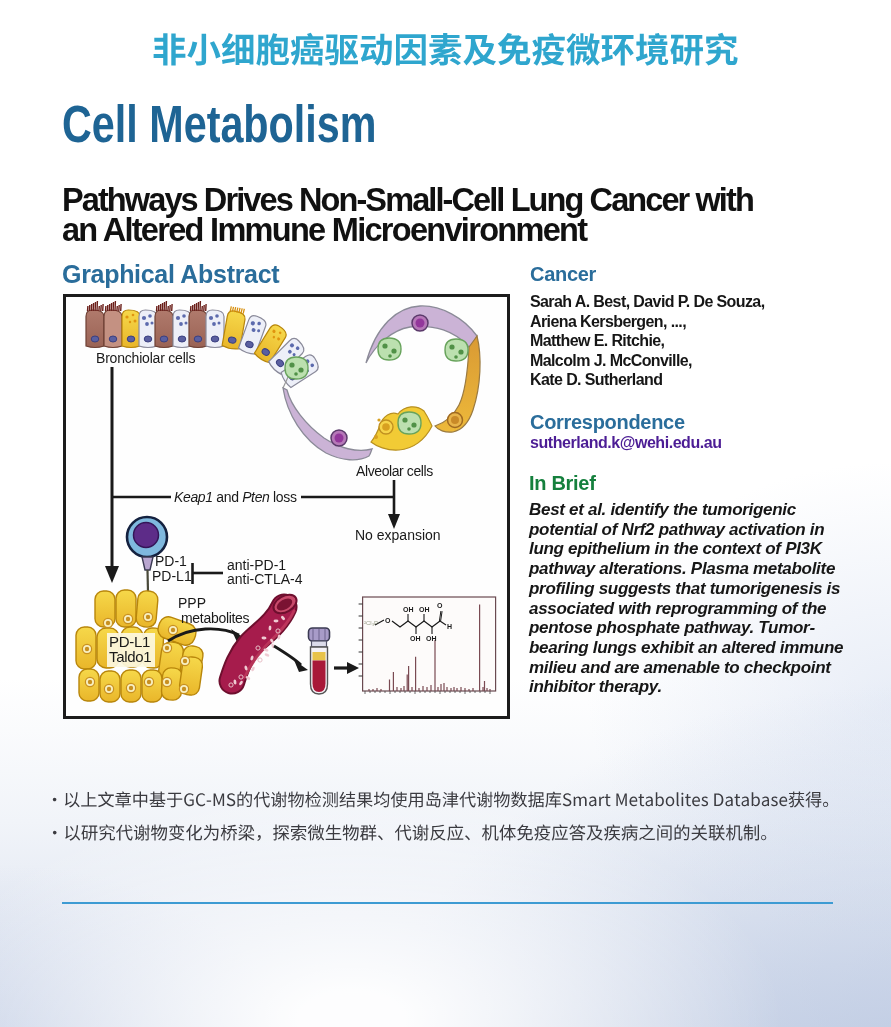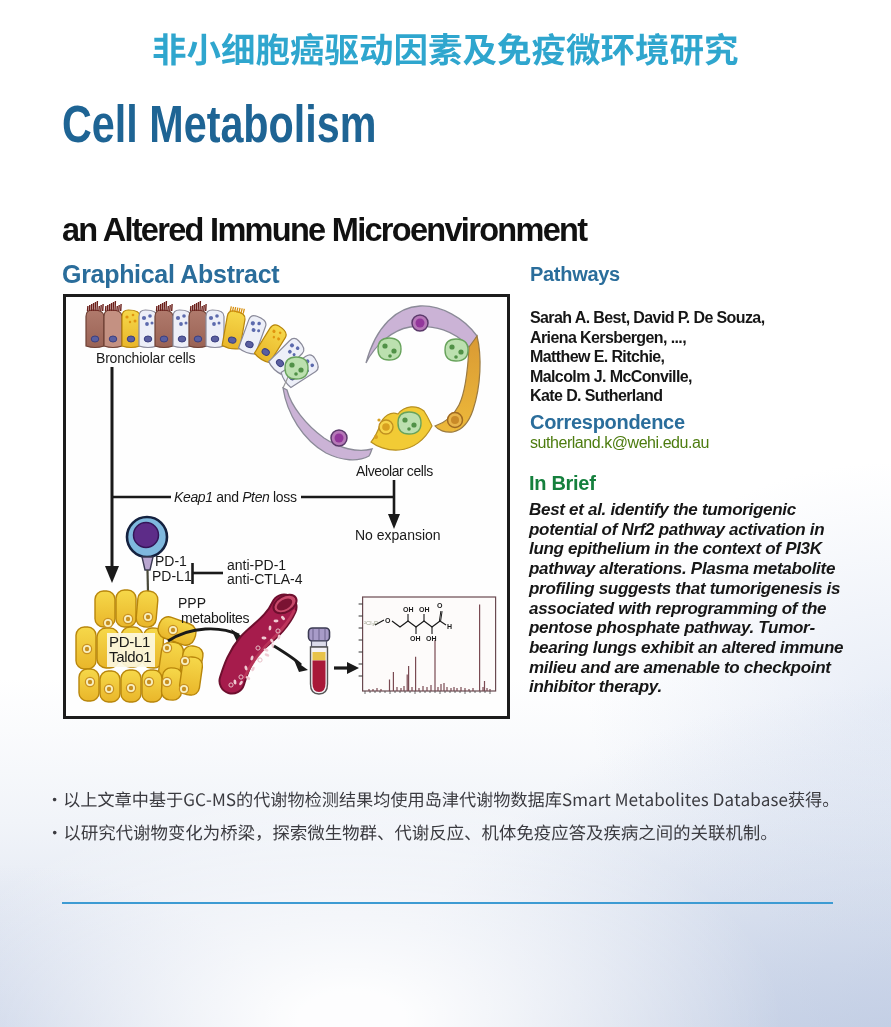--- a/index.html
+++ b/index.html
@@ -8,38 +8,38 @@
  radial-gradient(430px 230px at 352px 1020px, rgba(255,255,255,0.95) 12%, rgba(255,255,255,0) 100%),
  radial-gradient(720px 520px at 905px 1060px, rgba(176,192,222,0.55) 0%, rgba(176,192,222,0) 72%),
  radial-gradient(420px 280px at 0px 1060px, rgba(180,195,225,0.38) 0%, rgba(180,195,225,0) 70%),
  radial-gradient(440px 340px at 895px 700px, rgba(205,216,237,0.45) 0%, rgba(205,216,237,0) 70%),
  linear-gradient(180deg, #ffffff 66%, #f1f4f9 80%, #dee4f0 94%, #d7deec 100%);}
 .abs{position:absolute;}
 #cm{left:62px;top:99px;font-size:51px;font-weight:bold;color:#1E6494;line-height:1;transform:scaleX(0.81);transform-origin:0 0;white-space:nowrap;}
 #ptitle{left:62px;top:154px;font-size:32.5px;font-weight:bold;color:#111;line-height:30.5px;white-space:nowrap;}
 #gah{left:62px;top:260px;font-size:25px;font-weight:bold;color:#2A6D9B;letter-spacing:-0.3px;}
 #auh{left:530px;top:263px;font-size:20px;font-weight:bold;color:#2A6D9B;letter-spacing:-0.3px;}
-#aulist{left:530px;top:292px;font-size:16px;font-weight:bold;color:#161616;line-height:19.5px;letter-spacing:-0.6px;margin-top:16px;}
+#aulist{left:530px;top:292px;font-size:16px;font-weight:bold;color:#161616;line-height:19.5px;letter-spacing:-0.6px;}
 #corrh{left:530px;top:411px;font-size:20px;font-weight:bold;color:#2A6D9B;letter-spacing:-0.3px;text-align:center;}
-#corr{left:530px;top:434px;font-size:16px;font-weight:normal;color:#4d7c0f;letter-spacing:-0.45px;}
+#corr{left:530px;top:434px;font-size:16px;font-weight:bold;color:#4c1d95;letter-spacing:-0.45px;}
 #ibh{left:529px;top:472px;font-size:20px;font-weight:bold;color:#15803d;letter-spacing:-0.3px;}
 #ibody{left:529px;top:500px;font-size:17px;font-weight:bold;color:#161616;line-height:19.7px;letter-spacing:-0.3px;white-space:nowrap;font-style:italic;}
 #bluerule{left:62px;top:902px;width:771px;height:2px;background:#3D9BD3;}
 </style></head>
 <body>
 <div class="bg"></div>
 <svg class="abs" style="left:151px;top:32px" width="590" height="40" viewBox="0 0 590 40">
  <g transform="translate(1,30.5)">
       <path d="M19.3 -29.1V3.1H23.7V-4.7H33.4V-8.7H23.7V-12.8H31.9V-16.7H23.7V-20.7H32.7V-24.7H23.7V-29.1ZM1.6 -8.6V-4.5H11.2V3.0H15.5V-29.2H11.2V-24.7H2.3V-20.7H11.2V-16.7H2.8V-12.8H11.2V-8.6Z M49.6 -28.8V-2.1C49.6 -1.4 49.3 -1.2 48.6 -1.2C47.8 -1.1 45.3 -1.1 43.0 -1.2C43.6 -0.1 44.4 1.9 44.6 3.0C48.0 3.1 50.4 2.9 52.0 2.3C53.5 1.6 54.1 0.4 54.1 -2.1V-28.8ZM57.9 -19.8C60.7 -14.7 63.3 -8.2 64.0 -4.0L68.5 -5.8C67.6 -10.1 64.8 -16.4 62.0 -21.3ZM40.6 -20.9C39.8 -16.4 38.1 -10.4 35.3 -6.8C36.4 -6.3 38.3 -5.4 39.3 -4.7C42.2 -8.5 44.1 -14.9 45.3 -20.1Z M70.0 -2.5 70.6 1.5C74.1 0.8 78.7 0.0 82.9 -0.9L82.7 -4.5C78.1 -3.8 73.3 -2.9 70.0 -2.5ZM83.6 -27.7V-19.3L80.5 -21.4C80.0 -20.5 79.4 -19.6 78.8 -18.8L75.2 -18.5C77.3 -21.2 79.3 -24.6 80.9 -27.8L76.8 -29.5C75.3 -25.5 72.8 -21.3 72.0 -20.2C71.1 -19.1 70.5 -18.4 69.7 -18.2C70.2 -17.1 70.9 -15.1 71.1 -14.3C71.7 -14.6 72.6 -14.8 76.2 -15.2C74.8 -13.5 73.6 -12.1 72.9 -11.6C71.8 -10.4 70.9 -9.7 70.0 -9.5C70.5 -8.5 71.1 -6.6 71.3 -5.9C72.2 -6.3 73.7 -6.7 82.8 -8.2C82.7 -9.1 82.6 -10.7 82.6 -11.7L77.1 -10.9C79.4 -13.3 81.7 -16.0 83.6 -18.7V2.4H87.4V0.5H97.5V2.1H101.4V-27.7ZM90.5 -3.3H87.4V-11.3H90.5ZM94.3 -3.3V-11.3H97.5V-3.3ZM90.5 -15.1H87.4V-23.5H90.5ZM94.3 -15.1V-23.5H97.5V-15.1Z M131.9 -21.1C131.7 -13.1 131.5 -10.1 131.0 -9.4C130.7 -9.0 130.4 -8.9 129.9 -8.9H129.5V-19.0H121.4L122.5 -21.1ZM106.3 -27.7V-15.2C106.3 -10.2 106.2 -3.3 104.3 1.4C105.2 1.8 106.8 2.6 107.5 3.2C108.7 0.1 109.3 -4.0 109.6 -8.0H112.5V-1.2C112.5 -0.8 112.4 -0.7 112.1 -0.7C111.7 -0.7 110.6 -0.7 109.6 -0.7C110.0 0.3 110.5 2.1 110.5 3.1C112.6 3.1 113.9 3.0 114.9 2.3C116.0 1.7 116.2 0.6 116.2 -1.1V-16.9C117.1 -16.3 118.2 -15.5 118.7 -15.0V-2.8C118.7 1.5 120.1 2.6 124.5 2.6C125.5 2.6 130.4 2.6 131.5 2.6C135.5 2.6 136.6 1.1 137.1 -4.0C136.0 -4.2 134.4 -4.9 133.6 -5.5C133.3 -1.7 133.0 -0.9 131.2 -0.9C130.1 -0.9 125.9 -0.9 125.0 -0.9C122.9 -0.9 122.6 -1.2 122.6 -2.8V-8.3H127.3C127.7 -7.3 128.0 -6.1 128.0 -5.2C129.6 -5.2 131.0 -5.2 132.0 -5.4C133.0 -5.6 133.8 -5.9 134.4 -6.9C135.3 -8.2 135.6 -12.3 135.8 -23.2C135.9 -23.7 135.9 -24.8 135.9 -24.8H124.1C124.5 -26.0 124.9 -27.2 125.2 -28.4L121.0 -29.3C120.0 -25.5 118.3 -21.6 116.2 -18.8V-27.7ZM122.6 -15.5H125.6V-11.8H122.6ZM109.8 -24.0H112.5V-19.8H109.8ZM109.8 -16.1H112.5V-11.8H109.8L109.8 -15.2Z M155.2 -19.1H163.9V-17.6H155.2ZM151.8 -21.7V-14.9H167.5V-21.7ZM151.7 -11.2H155.6V-9.4H151.7ZM148.8 -13.8V-6.8H158.7V-13.8ZM163.3 -11.2H167.5V-9.4H163.3ZM160.3 -13.8V-6.8H170.7V-13.8ZM148.8 -5.4V1.9H166.3V3.0H170.2V-5.4H166.3V-1.3H161.5V-6.3H157.5V-1.3H152.6V-5.4ZM155.0 -28.6C155.5 -27.9 155.9 -27.0 156.3 -26.3H144.0V-16.9C143.6 -18.7 142.9 -21.1 142.0 -23.1L139.0 -21.8C139.9 -19.6 140.7 -16.7 140.9 -14.9L144.0 -16.3V-15.2L143.9 -12.4C141.9 -11.4 140.1 -10.5 138.7 -9.9L139.9 -6.2L143.5 -8.3C143.0 -5.2 141.9 -2.1 139.7 0.4C140.5 0.9 142.0 2.4 142.6 3.1C147.0 -1.7 147.8 -9.7 147.8 -15.2V-22.8H171.3V-26.3H160.8C160.3 -27.4 159.5 -28.7 158.8 -29.7Z M173.0 -5.8 173.7 -2.6C176.2 -3.2 179.2 -3.9 182.1 -4.6L181.8 -7.6C178.5 -6.9 175.3 -6.2 173.0 -5.8ZM175.3 -22.3C175.1 -18.4 174.7 -13.2 174.3 -10.1H183.1C182.7 -4.0 182.4 -1.5 181.7 -0.8C181.4 -0.5 181.1 -0.4 180.5 -0.4C179.9 -0.4 178.4 -0.4 176.9 -0.6C177.5 0.3 177.9 1.7 178.0 2.7C179.6 2.8 181.2 2.8 182.2 2.7C183.3 2.6 184.1 2.3 184.8 1.4C185.8 0.2 186.3 -3.2 186.7 -11.8C186.7 -12.3 186.7 -13.3 186.7 -13.3H184.4C184.9 -17.1 185.3 -23.3 185.5 -28.1H182.0V-28.0H174.3V-24.5H181.8C181.6 -20.6 181.3 -16.3 180.9 -13.3H178.2C178.4 -16.0 178.6 -19.4 178.8 -22.1ZM200.7 -22.4C200.1 -20.6 199.4 -18.7 198.7 -16.9C197.5 -18.6 196.2 -20.3 195.1 -21.8L192.2 -19.9C193.7 -17.8 195.3 -15.4 196.9 -13.0C195.4 -10.1 193.7 -7.6 191.9 -5.6V-23.8H205.4V-27.5H188.0V1.8H206.0V-1.9H191.9V-5.5C192.8 -4.8 194.2 -3.5 194.9 -2.8C196.3 -4.6 197.8 -6.8 199.2 -9.2C200.4 -7.1 201.4 -5.1 202.1 -3.5L205.4 -5.7C204.5 -7.8 202.9 -10.5 201.2 -13.2C202.4 -15.9 203.5 -18.7 204.4 -21.5Z M209.8 -26.6V-23.0H223.4V-26.6ZM210.1 -0.7 210.1 -0.8V-0.7C211.1 -1.3 212.6 -1.8 221.2 -4.0L221.6 -2.4L224.9 -3.5C224.2 -2.2 223.3 -1.1 222.3 -0.1C223.3 0.6 224.7 2.0 225.4 3.0C230.3 -1.8 231.7 -9.1 232.2 -17.8H235.7C235.4 -7.0 235.1 -2.8 234.3 -1.8C233.9 -1.4 233.6 -1.3 233.0 -1.3C232.3 -1.3 230.8 -1.3 229.2 -1.4C229.9 -0.3 230.4 1.4 230.4 2.6C232.2 2.7 234.0 2.7 235.1 2.5C236.3 2.3 237.1 1.9 237.9 0.7C239.1 -0.9 239.5 -5.9 239.8 -19.9C239.8 -20.5 239.8 -21.8 239.8 -21.8H232.3L232.4 -28.7H228.3L228.3 -21.8H224.4V-17.8H228.1C227.9 -12.4 227.1 -7.6 225.1 -3.8C224.5 -6.2 223.1 -9.9 221.9 -12.7L218.6 -11.8C219.1 -10.5 219.7 -9.0 220.1 -7.5L214.3 -6.1C215.4 -8.8 216.5 -11.9 217.2 -14.9H224.0V-18.6H208.7V-14.9H212.9C212.2 -11.2 211.0 -7.7 210.5 -6.7C210.0 -5.4 209.5 -4.6 208.8 -4.4C209.3 -3.3 209.9 -1.4 210.1 -0.7Z M257.0 -23.2C256.9 -21.6 256.9 -20.0 256.8 -18.6H249.4V-14.9H256.4C255.6 -10.8 253.8 -7.8 249.1 -5.8C250.0 -5.1 251.2 -3.5 251.6 -2.5C255.5 -4.2 257.7 -6.7 259.1 -9.8C261.6 -7.5 264.1 -4.9 265.4 -3.0L268.3 -5.5C266.6 -7.8 263.3 -11.0 260.2 -13.5L260.4 -14.9H268.1V-18.6H260.8C260.9 -20.1 261.0 -21.6 261.0 -23.2ZM244.0 -28.2V3.1H247.8V1.6H269.7V3.1H273.7V-28.2ZM247.8 -1.9V-24.4H269.7V-1.9Z M297.6 -2.3C300.4 -0.9 304.0 1.3 305.8 2.8L309.0 0.4C307.0 -1.1 303.3 -3.2 300.6 -4.5ZM285.2 -4.4C283.3 -2.7 280.0 -1.1 277.0 -0.1C277.9 0.5 279.4 2.0 280.1 2.7C283.1 1.4 286.7 -0.7 289.0 -2.9ZM282.2 -9.8C283.0 -10.1 284.0 -10.2 289.8 -10.6C287.2 -9.6 285.1 -8.8 284.1 -8.5C281.8 -7.8 280.4 -7.4 279.0 -7.2C279.3 -6.3 279.8 -4.6 279.9 -3.9C281.1 -4.3 282.6 -4.5 291.9 -5.0V-1.2C291.9 -0.8 291.8 -0.7 291.2 -0.7C290.6 -0.7 288.5 -0.7 286.7 -0.8C287.3 0.3 288.0 1.9 288.2 3.0C290.7 3.0 292.6 3.0 294.1 2.4C295.6 1.9 295.9 0.8 295.9 -1.1V-5.2L303.8 -5.7C304.6 -4.9 305.3 -4.2 305.8 -3.6L309.1 -5.7C307.6 -7.3 304.6 -9.6 302.4 -11.2L299.3 -9.3L300.8 -8.2L290.8 -7.8C295.2 -9.2 299.5 -11.0 303.6 -13.1L300.7 -15.6C299.5 -14.8 298.0 -14.1 296.6 -13.4L289.6 -13.1C291.0 -13.7 292.4 -14.4 293.7 -15.0L292.9 -15.7H309.2V-18.9H295.3V-20.2H305.7V-23.1H295.3V-24.5H307.5V-27.5H295.3V-29.4H291.1V-27.5H279.1V-24.5H291.1V-23.1H280.9V-20.2H291.1V-18.9H277.4V-15.7H288.3C286.4 -14.8 284.6 -14.0 283.8 -13.8C282.8 -13.4 282.0 -13.1 281.2 -13.0C281.5 -12.1 282.0 -10.5 282.2 -9.8Z M313.4 -27.6V-23.4H318.9V-21.1C318.9 -15.5 318.2 -6.7 311.4 -0.8C312.3 0.0 313.8 1.8 314.4 2.9C319.5 -1.6 321.7 -7.3 322.6 -12.7C324.1 -9.4 326.0 -6.6 328.4 -4.2C326.0 -2.6 323.2 -1.4 320.2 -0.6C321.1 0.3 322.1 2.0 322.6 3.1C326.0 2.0 329.1 0.5 331.8 -1.4C334.4 0.4 337.6 1.8 341.4 2.8C342.0 1.6 343.2 -0.2 344.2 -1.1C340.7 -1.9 337.8 -3.0 335.2 -4.6C338.4 -8.0 340.8 -12.5 342.1 -18.4L339.3 -19.6L338.5 -19.4H333.8C334.4 -22.0 335.0 -25.0 335.4 -27.6ZM331.7 -7.1C327.5 -10.7 324.9 -15.7 323.3 -21.7V-23.4H330.3C329.7 -20.5 329.0 -17.6 328.3 -15.5H336.9C335.7 -12.1 334.0 -9.3 331.7 -7.1Z M355.5 -29.5C353.7 -26.0 350.3 -21.9 345.7 -18.8C346.7 -18.2 348.0 -16.7 348.7 -15.8L349.7 -16.6V-8.9H358.5C356.8 -5.3 353.4 -2.4 346.3 -0.7C347.2 0.2 348.2 1.8 348.7 2.8C357.4 0.4 361.2 -3.8 363.0 -8.9H363.6V-2.5C363.6 1.2 364.6 2.4 368.7 2.4C369.6 2.4 372.6 2.4 373.4 2.4C376.9 2.4 377.9 1.0 378.4 -4.1C377.3 -4.3 375.5 -5.0 374.6 -5.7C374.5 -1.9 374.3 -1.2 373.0 -1.2C372.3 -1.2 369.9 -1.2 369.4 -1.2C368.1 -1.2 367.9 -1.4 367.9 -2.5V-8.9H375.6V-20.7H366.3C367.5 -22.2 368.7 -23.9 369.5 -25.4L366.6 -27.2L365.9 -27.0H359.0L360.0 -28.6ZM354.1 -20.7C355.0 -21.6 355.9 -22.6 356.7 -23.7H363.6C362.9 -22.6 362.1 -21.6 361.3 -20.7ZM353.9 -17.0H360.2C360.1 -15.5 359.9 -14.0 359.6 -12.6H353.9ZM364.6 -17.0H371.2V-12.6H364.0C364.3 -14.0 364.4 -15.5 364.6 -17.0Z M396.5 -28.6C396.9 -27.7 397.3 -26.7 397.7 -25.8H385.7V-19.1C385.1 -20.4 384.3 -21.8 383.6 -23.0L380.3 -21.6C381.4 -19.6 382.7 -16.9 383.2 -15.3L385.7 -16.4V-15.2L385.7 -12.6C383.6 -11.5 381.7 -10.5 380.3 -9.9L381.5 -6.0L385.3 -8.3C384.8 -5.1 383.7 -1.8 381.5 0.8C382.4 1.3 384.2 2.5 384.9 3.2C388.6 -1.0 389.5 -7.6 389.7 -12.9C390.3 -12.3 391.2 -11.2 391.7 -10.5H391.3V-7.0H393.3L392.2 -6.8C393.2 -4.8 394.6 -3.1 396.2 -1.8C394.0 -1.1 391.5 -0.6 388.9 -0.3C389.6 0.6 390.3 2.1 390.6 3.1C394.1 2.6 397.2 1.8 400.0 0.6C402.8 1.9 406.1 2.7 410.1 3.1C410.6 2.0 411.6 0.3 412.3 -0.5C409.2 -0.7 406.5 -1.1 404.2 -1.8C406.7 -3.7 408.7 -6.2 409.9 -9.6L407.4 -10.6L406.8 -10.5H393.2C396.6 -12.1 397.5 -14.6 397.6 -17.0H403.0V-16.2C403.0 -12.7 403.8 -11.3 407.4 -11.3C407.9 -11.3 409.1 -11.3 409.6 -11.3C410.4 -11.3 411.3 -11.4 411.8 -11.6C411.7 -12.6 411.6 -14.2 411.5 -15.3C411.0 -15.1 410.1 -15.0 409.5 -15.0C409.2 -15.0 408.0 -15.0 407.6 -15.0C407.2 -15.0 407.1 -15.4 407.1 -16.2V-20.6H393.8V-17.5C393.8 -15.8 393.4 -14.4 389.7 -13.2L389.7 -15.2V-22.0H412.8V-25.8H402.3C401.9 -26.9 401.3 -28.4 400.6 -29.6ZM404.3 -7.0C403.2 -5.6 401.8 -4.4 400.1 -3.5C398.4 -4.4 397.1 -5.6 396.1 -7.0Z M420.4 -29.3C419.2 -27.2 416.8 -24.4 414.6 -22.7C415.3 -22.0 416.2 -20.4 416.7 -19.6C419.3 -21.7 422.2 -24.9 424.1 -27.9ZM425.2 -11.2V-7.2C425.2 -5.0 424.9 -2.1 422.9 0.1C423.6 0.6 425.0 2.1 425.5 2.8C428.1 0.1 428.7 -4.1 428.7 -7.2V-8.1H431.4V-5.6C431.4 -4.2 430.8 -3.5 430.2 -3.1C430.8 -2.4 431.4 -0.7 431.6 0.2C432.2 -0.5 433.1 -1.3 437.7 -4.2C437.4 -4.9 437.0 -6.2 436.9 -7.1L434.6 -5.8V-11.2ZM440.1 -19.0H442.7C442.4 -16.0 441.9 -13.2 441.2 -10.7C440.6 -13.0 440.1 -15.5 439.8 -18.0ZM423.9 -15.9V-12.4H435.5V-13.5C436.0 -12.8 436.5 -12.1 436.8 -11.7L437.6 -13.0C438.0 -10.5 438.6 -8.1 439.3 -6.0C437.9 -3.5 436.1 -1.4 433.6 0.2C434.3 0.9 435.4 2.4 435.8 3.2C437.9 1.8 439.7 0.0 441.1 -2.1C442.2 -0.0 443.6 1.7 445.3 2.9C445.9 1.9 447.1 0.4 447.9 -0.3C445.9 -1.6 444.4 -3.5 443.2 -5.8C444.7 -9.5 445.7 -13.9 446.3 -19.0H447.4V-22.5H441.0C441.4 -24.5 441.8 -26.6 442.0 -28.7L438.3 -29.3C437.7 -24.2 436.7 -19.3 434.8 -15.9ZM420.9 -22.0C419.3 -18.6 416.8 -15.1 414.4 -12.8C415.1 -11.9 416.2 -9.9 416.6 -9.0C417.2 -9.7 417.9 -10.5 418.6 -11.3V3.1H422.3V-16.7C423.0 -17.9 423.7 -19.1 424.2 -20.3V-17.7H435.7V-26.4H432.9V-20.9H431.4V-29.3H428.4V-20.9H426.9V-26.4H424.2V-20.9Z M449.3 -4.4 450.3 -0.5C453.4 -1.5 457.3 -2.8 460.9 -4.0L460.2 -7.7L457.1 -6.7V-13.6H459.9V-17.4H457.1V-23.5H460.6V-27.3H449.6V-23.5H453.3V-17.4H450.1V-13.6H453.3V-5.5ZM461.9 -27.4V-23.5H469.8C467.7 -17.9 464.3 -12.7 460.4 -9.4C461.4 -8.7 463.0 -7.0 463.6 -6.1C465.4 -7.8 467.1 -9.9 468.7 -12.2V3.0H472.8V-14.9C475.0 -12.2 477.3 -8.9 478.4 -6.8L481.8 -9.3C480.4 -11.8 477.3 -15.6 475.0 -18.4L472.8 -16.9V-19.7C473.4 -20.9 473.9 -22.2 474.4 -23.5H481.5V-27.4Z M500.8 -9.9H509.7V-8.5H500.8ZM500.8 -13.8H509.7V-12.4H500.8ZM508.5 -23.8C508.2 -23.0 507.8 -21.9 507.4 -20.9H503.5C503.3 -21.7 502.9 -23.0 502.5 -23.9L499.1 -23.2C499.4 -22.5 499.7 -21.6 499.9 -20.9H495.6V-17.5H515.3V-20.9H511.0L512.2 -23.2ZM502.9 -28.8 503.5 -27.2H496.7V-23.9H514.5V-27.2H507.7C507.5 -28.0 507.1 -28.9 506.8 -29.6ZM497.0 -16.4V-5.9H499.9C499.4 -2.8 498.1 -1.0 492.8 0.0C493.6 0.7 494.6 2.2 494.9 3.2C501.5 1.6 503.2 -1.3 503.8 -5.9H506.3V-1.7C506.3 0.4 506.6 1.2 507.2 1.8C507.8 2.3 509.0 2.6 509.9 2.6C510.4 2.6 511.5 2.6 512.1 2.6C512.7 2.6 513.7 2.5 514.3 2.3C514.9 2.0 515.4 1.6 515.7 1.0C516.0 0.4 516.1 -0.9 516.2 -2.3C515.2 -2.6 513.7 -3.3 513.0 -3.9C513.0 -2.7 513.0 -1.8 512.9 -1.3C512.8 -0.9 512.7 -0.7 512.5 -0.7C512.3 -0.6 512.1 -0.6 511.8 -0.6C511.5 -0.6 511.0 -0.6 510.8 -0.6C510.6 -0.6 510.4 -0.6 510.2 -0.7C510.1 -0.9 510.1 -1.1 510.1 -1.6V-5.9H513.6V-16.4ZM483.8 -5.2 485.1 -1.0C488.2 -2.2 492.2 -3.8 495.8 -5.3L494.9 -9.0L491.8 -7.9V-17.1H494.7V-21.1H491.8V-28.8H487.8V-21.1H484.4V-17.1H487.8V-6.5C486.3 -6.0 484.9 -5.6 483.8 -5.2Z M543.4 -23.7V-15.2H539.5V-23.7ZM532.3 -15.2V-11.3H535.6C535.4 -7.1 534.5 -2.2 531.5 1.0C532.5 1.5 534.0 2.6 534.6 3.3C538.2 -0.4 539.2 -6.2 539.4 -11.3H543.4V3.1H547.3V-11.3H551.0V-15.2H547.3V-23.7H550.3V-27.6H533.2V-23.7H535.6V-15.2ZM519.0 -27.7V-23.9H522.7C521.8 -19.4 520.4 -15.2 518.3 -12.4C518.8 -11.1 519.6 -8.5 519.7 -7.5C520.2 -8.0 520.6 -8.7 521.1 -9.3V1.4H524.5V-1.1H531.2V-17.0H524.7C525.4 -19.3 526.1 -21.6 526.5 -23.9H531.6V-27.7ZM524.5 -13.4H527.6V-4.7H524.5Z M564.9 -21.7C562.0 -19.6 558.0 -17.9 555.0 -16.9L557.6 -13.9C561.0 -15.1 565.1 -17.4 568.2 -19.8ZM570.7 -19.6C574.1 -18.0 578.4 -15.5 580.5 -13.9L583.5 -16.4C581.2 -18.1 576.7 -20.4 573.5 -21.8ZM564.6 -15.8V-12.8H556.2V-8.9H564.4C563.8 -5.9 561.4 -2.6 553.3 -0.4C554.3 0.4 555.6 1.9 556.2 3.0C565.8 0.3 568.3 -4.4 568.7 -8.9H573.8V-2.7C573.8 1.3 574.8 2.5 578.1 2.5C578.8 2.5 580.5 2.5 581.2 2.5C584.2 2.5 585.2 1.0 585.6 -4.7C584.5 -4.9 582.7 -5.7 581.8 -6.3C581.7 -2.1 581.5 -1.4 580.8 -1.4C580.4 -1.4 579.2 -1.4 578.9 -1.4C578.1 -1.4 578.0 -1.6 578.0 -2.7V-12.8H568.8V-15.8ZM565.9 -28.6C566.3 -27.8 566.7 -26.8 567.0 -25.9H554.2V-19.0H558.4V-22.3H579.9V-19.4H584.3V-25.9H572.1C571.7 -27.0 571.0 -28.6 570.4 -29.7Z" fill="#2FA6CE"></path>
     </g>
 </svg>
 <div class="abs" id="cm">Cell Metabolism</div>
-<div class="abs" id="ptitle"><br><br><span style="letter-spacing:-1.7px">an Altered Immune Microenvironment</span></div>
+<div class="abs" id="ptitle"><br><span style="letter-spacing:-1.9px">Pathways Drives Non-Small-Cell Lung Cancer with</span><br><span style="letter-spacing:-1.7px">an Altered Immune Microenvironment</span></div>
 <div class="abs" id="gah">Graphical Abstract</div>
-<div class="abs" id="auh">Pathways</div>
+<div class="abs" id="auh">Cancer</div>
 <div class="abs" id="aulist">Sarah A. Best, David P. De Souza,<br>Ariena Kersbergen, ...,<br>Matthew E. Ritchie,<br>Malcolm J. McConville,<br>Kate D. Sutherland</div>
 <div class="abs" id="corrh">Correspondence</div>
 <div class="abs" id="corr">sutherland.k@wehi.edu.au</div>
 <div class="abs" id="ibh">In Brief</div>
 <div class="abs" id="ibody">Best et al. identify the tumorigenic<br>potential of Nrf2 pathway activation in<br>lung epithelium in the context of PI3K<br>pathway alterations. Plasma metabolite<br>profiling suggests that tumorigenesis is<br>associated with reprogramming of the<br>pentose phosphate pathway. Tumor-<br>bearing lungs exhibit an altered immune<br>milieu and are amenable to checkpoint<br>inhibitor therapy.</div>
 <svg class="abs" style="left:63px;top:294px" width="447" height="425" viewBox="0 0 447 425">
 <defs>
 <linearGradient id="ycell" x1="0" y1="0" x2="0" y2="1">
         <stop offset="0" stop-color="#F6D84A"></stop>
         <stop offset="1" stop-color="#E9B62A"></stop>

